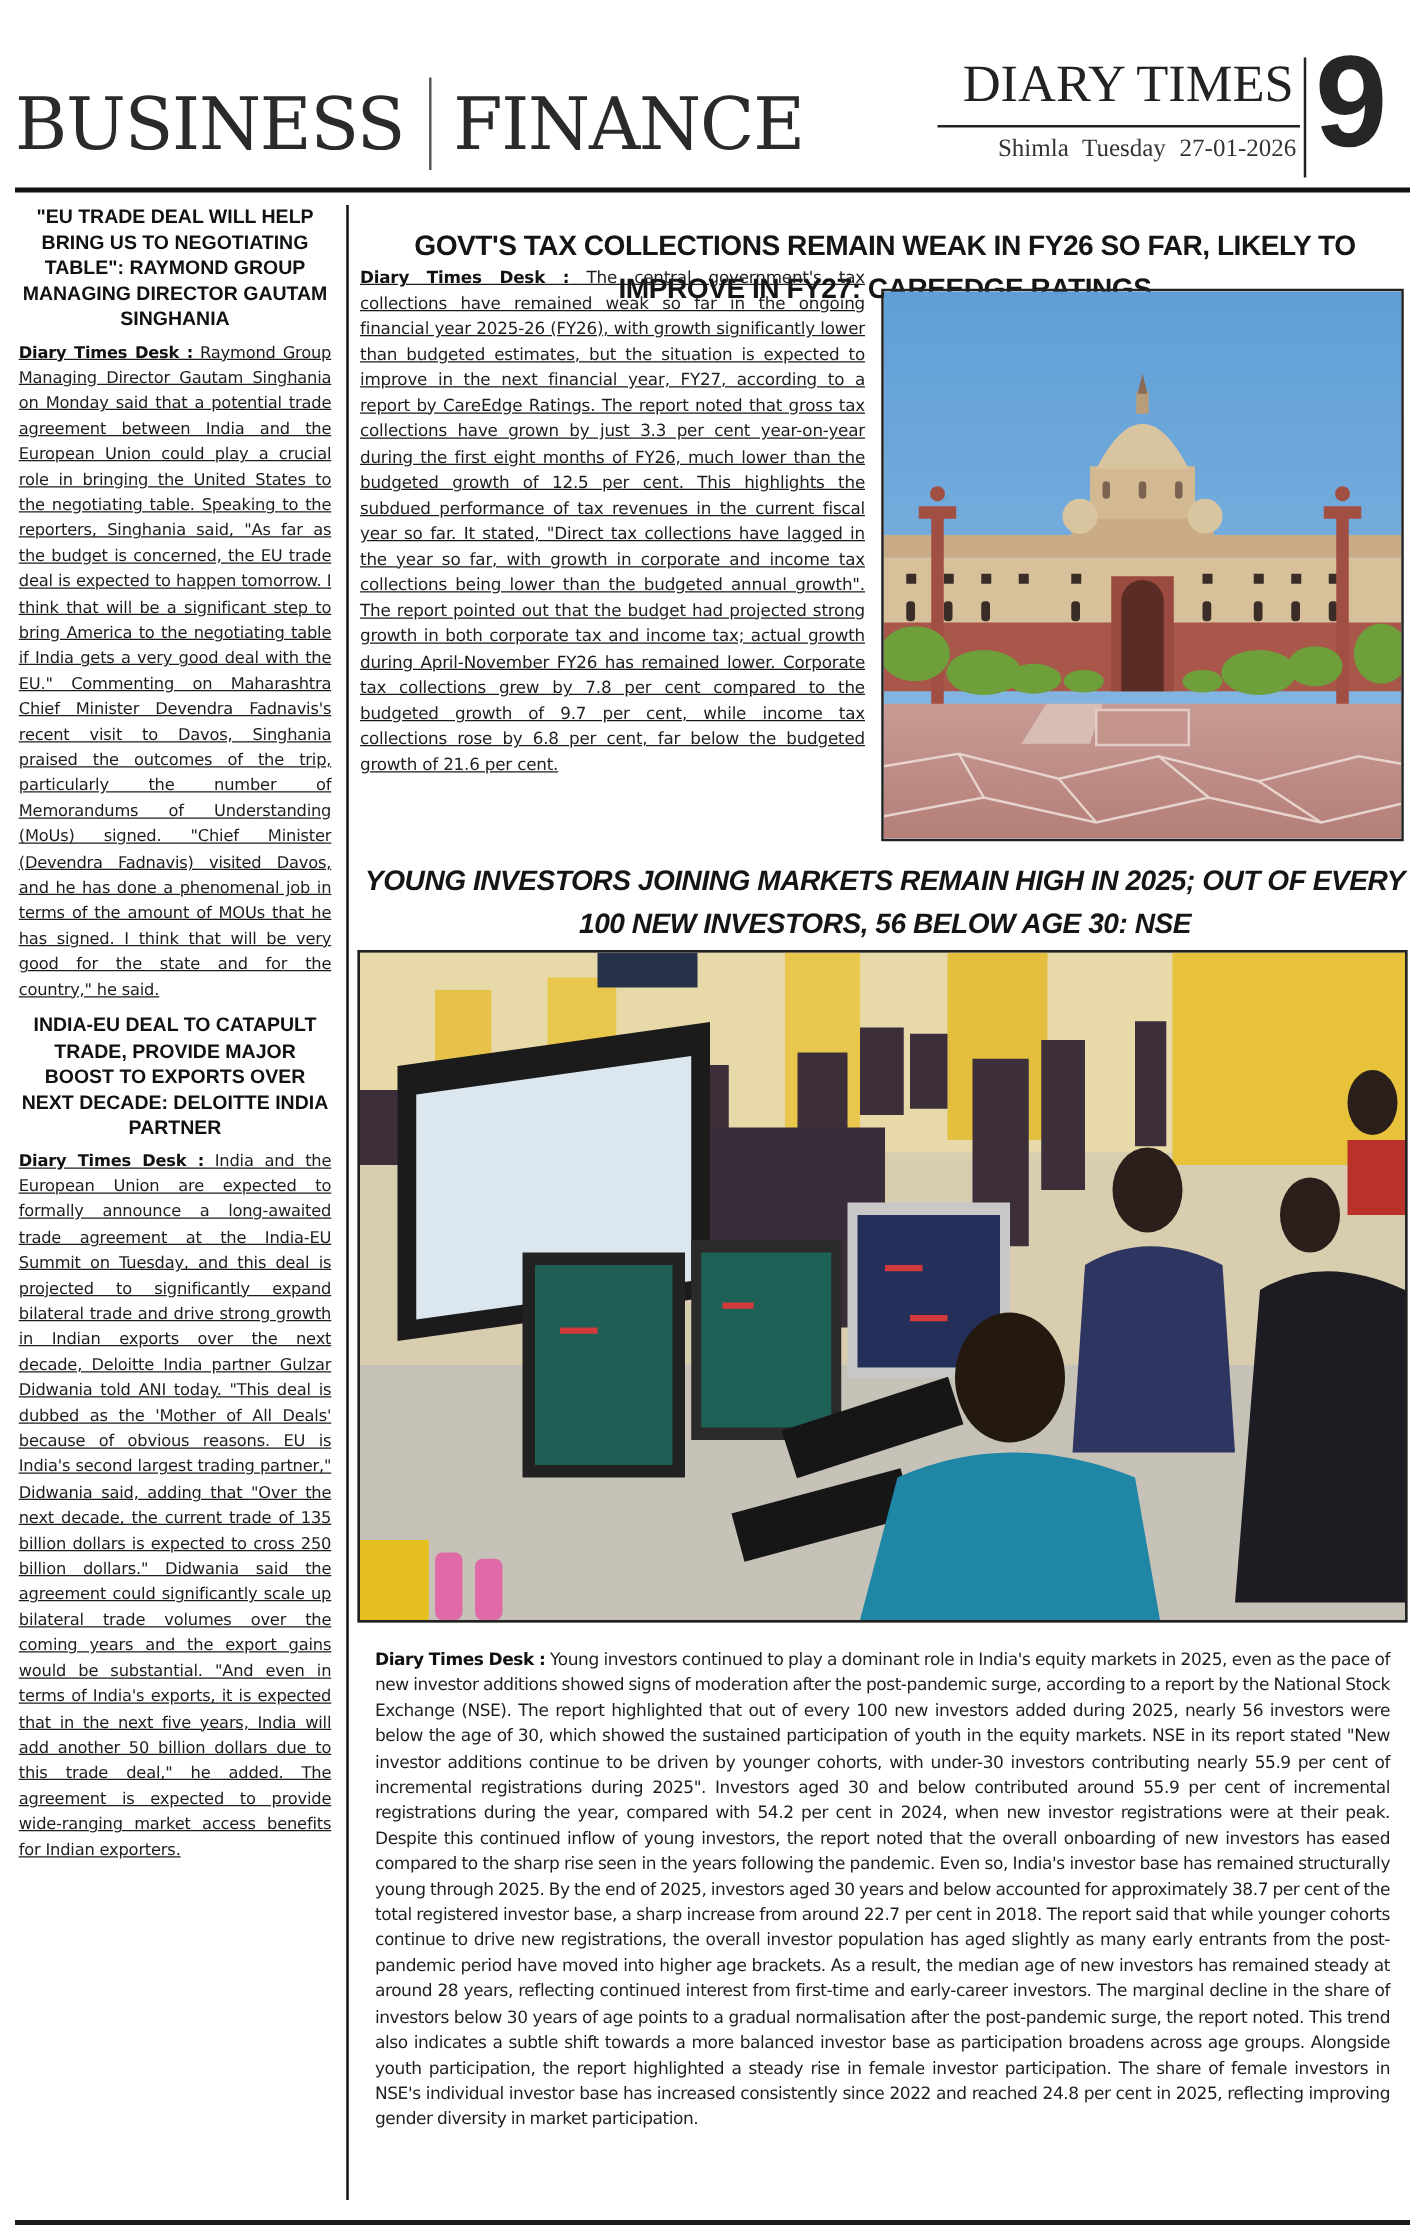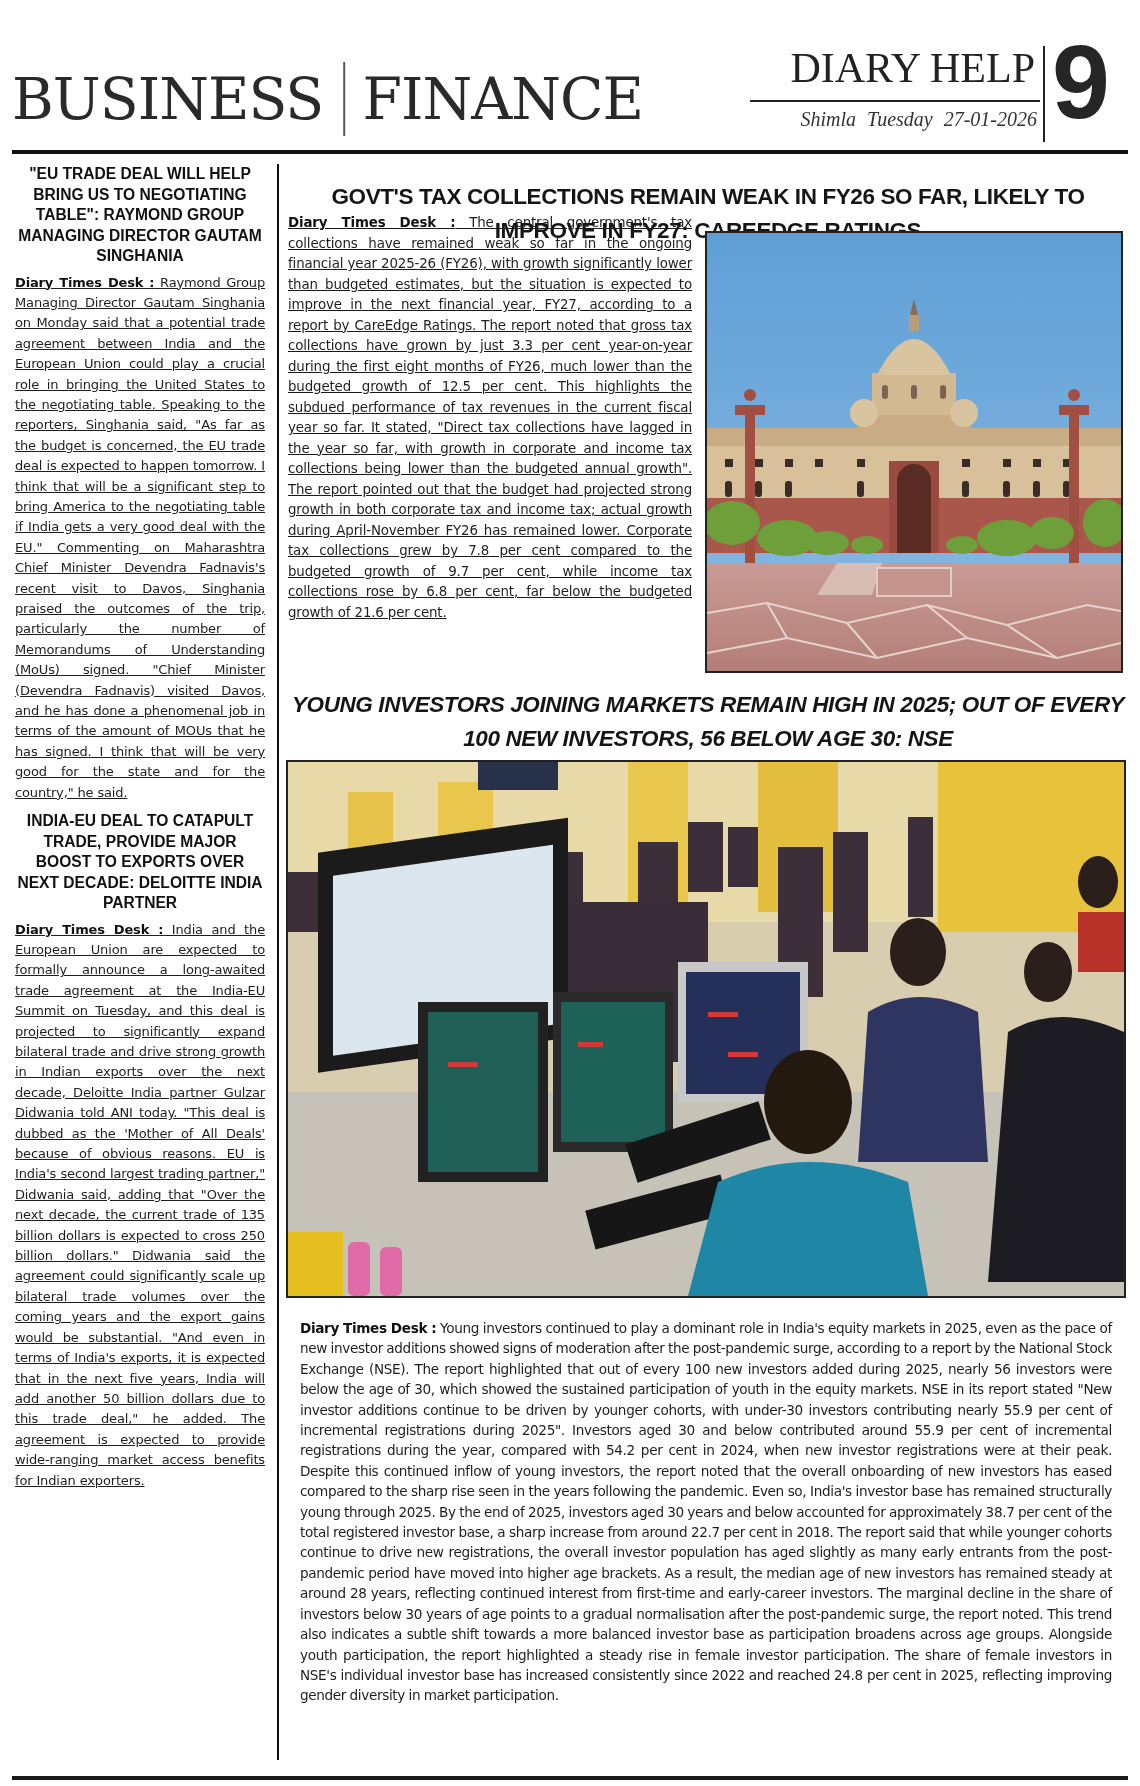--- a/index.html
+++ b/index.html
@@ -2,21 +2,21 @@
 <html><head>
 <meta charset="utf-8">
 <style>
   html, body { margin: 0; padding: 0; background: #ffffff; }
   body { width: 1140px; height: 1786px; position: relative; overflow: hidden; color: #1a1a1a; }
   .masthead { position: absolute; left: 0; top: 0; width: 1140px; height: 130px; }
   .section-title { position: absolute; left: 12px; top: 62px; font-family: "DejaVu Serif", "Liberation Serif", serif; font-size: 58px; letter-spacing: -1px; color: #2a2a2a; white-space: nowrap; display: flex; align-items: center; transform: scaleX(0.98); transform-origin: left; }
   .section-title .sep { display: inline-block; width: 2px; height: 74px; background: #555; margin: 0 18px 0 20px; }
   .paper-name { position: absolute; left: 770px; top: 44px; width: 265px; text-align: right; font-family: "Liberation Serif", serif; font-size: 42px; color: #222; letter-spacing: 0px; }
   .paper-rule { position: absolute; left: 750px; top: 100px; width: 290px; height: 2px; background: #222; }
-  .dateline { position: absolute; left: 740px; top: 108px; width: 297px; text-align: right; font-family: "Liberation Serif", serif; font-size: 20px; color: #333; word-spacing: 6px; font-style: italic; }
+  .dateline { position: absolute; left: 740px; top: 108px; width: 297px; text-align: right; font-family: "Liberation Serif", serif; font-size: 20px; color: #333; word-spacing: 6px; }
   .page-sep { position: absolute; left: 1043px; top: 46px; width: 2px; height: 96px; background: #222; }
   .page-number { position: absolute; left: 1052px; top: 30px; font-family: "Liberation Sans", sans-serif; font-weight: bold; font-size: 104px; color: #262626; line-height: 1; }
   .top-rule { position: absolute; left: 12px; top: 150px; width: 1116px; height: 4px; background: #111; }
   .bottom-rule { position: absolute; left: 12px; top: 1776px; width: 1116px; height: 4px; background: #1a1a1a; }
 
   .left-col { position: absolute; left: 15px; top: 164px; width: 250px; font-family: "DejaVu Sans", sans-serif; }
   .col-divider { position: absolute; left: 277px; top: 164px; width: 2px; height: 1596px; background: #111; }
   .headline-sm { font-family: "Liberation Sans", sans-serif; font-weight: bold; font-size: 15.6px; line-height: 20.5px; text-align: center; color: #111; margin: 0 0 6px 0; text-transform: uppercase; }
   .body-sm { font-family: "DejaVu Sans", sans-serif; font-size: 13px; line-height: 20.4px; text-align: justify; color: #1e1e1e; margin: 0 0 8px 0; letter-spacing: -0.15px; text-decoration: underline; }
   .byline { font-weight: bold; color: #111; }
@@ -34,21 +34,21 @@
 </style>
 </head>
 <body>
 
 <div class="masthead">
   <div class="section-title">
     <span>BUSINESS</span>
     <span class="sep"></span>
     <span>FINANCE</span>
   </div>
-  <div class="paper-name">DIARY HELP</div>
+  <div class="paper-name">DIARY TIMES</div>
   <div class="paper-rule"></div>
   <div class="dateline">Shimla  Tuesday  27-01-2026</div>
   <div class="page-sep"></div>
   <div class="page-number">9</div>
 </div>
 <div class="top-rule"></div>
 
 <div class="left-col">
   <article>
     <h2 class="headline-sm">"EU TRADE DEAL WILL HELP BRING US TO NEGOTIATING TABLE": RAYMOND GROUP MANAGING DIRECTOR GAUTAM SINGHANIA</h2>

